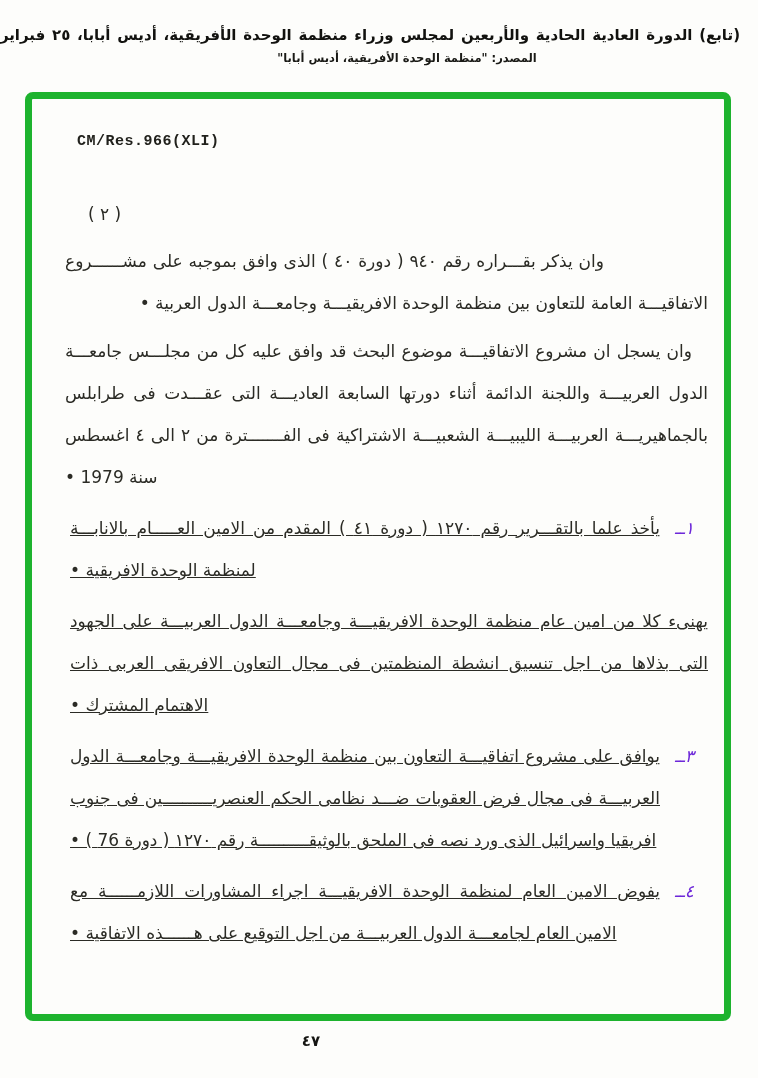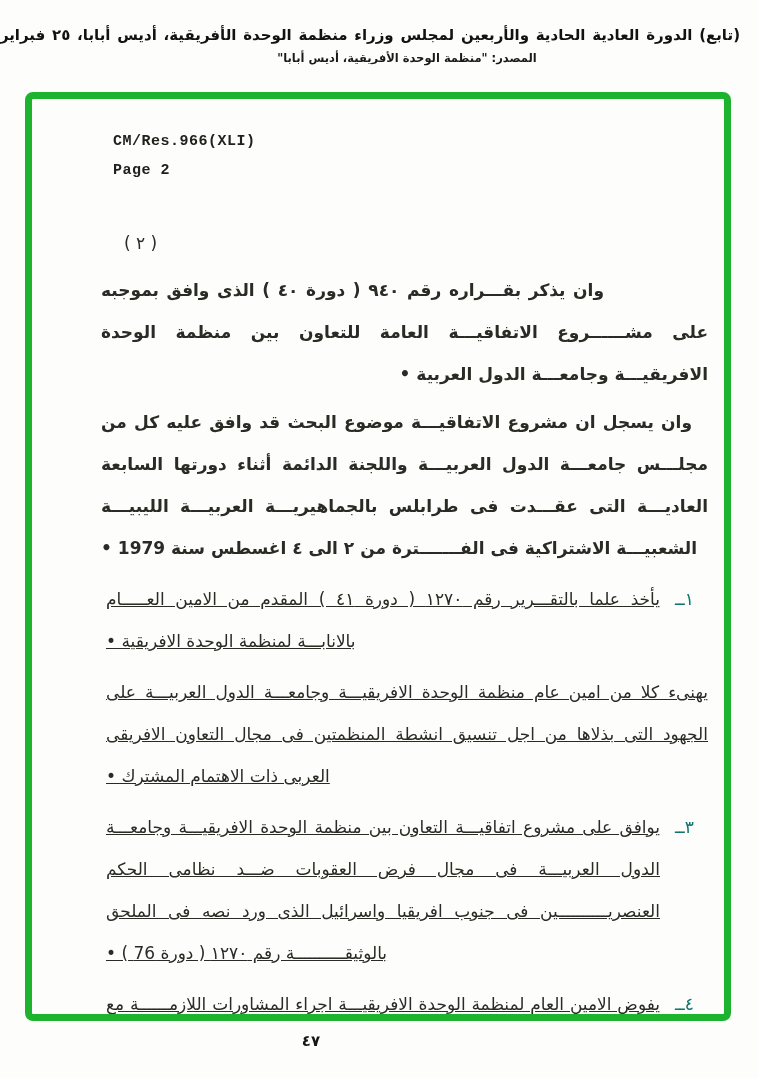--- a/index.html
+++ b/index.html
@@ -28,21 +28,21 @@
   .frame{
     position:absolute;left:25px;top:92px;width:706px;height:929px;
     box-sizing:border-box;
     border:7px solid #1db32e;border-radius:8px;
     background:transparent;
     overflow:hidden;
   }
   .frame-inner{
     position:relative;width:100%;height:100%;
     box-sizing:border-box;
-    padding:34px 16px 0 60px;
+    padding:34px 16px 0 24px;
   }
   
   .ref-block{
     direction:ltr;text-align:left;margin-left:21px;
     font-family:"Liberation Mono","DejaVu Sans Mono",monospace;
     font-size:15px;font-weight:bold;color:#21211c;
     letter-spacing:.5px;
   }
   .ref-block .pageno{margin-top:12px;}
   
@@ -54,30 +54,29 @@
   }
   
   .doc-body{
     direction:rtl;margin-top:16px;
     font-size:17px;line-height:42px;color:#2b2b25;
   }
   .para{
     margin:0 0 6px 3px;
     text-align:justify;text-align-last:right;
     padding-left:6px;
-    font-weight:bold;
   }
   .para.indent-lg{text-indent:104px;}
   .para.indent-sm{text-indent:16px;text-align-last:left;}
   .item{
     display:flex;direction:rtl;margin-top:9px;
   }
   .item-num{
-    flex:0 0 48px;font-size:17px;line-height:42px;color:#0f766e;
-    text-align:right;padding-right:14px;box-sizing:border-box;
+    flex:0 0 48px;font-size:17px;line-height:42px;color:#6d28d9;
+    text-align:right;padding-right:14px;box-sizing:border-box;font-style:italic;
   }
   .item-text{
     flex:1;text-align:justify;text-align-last:left;
     padding-left:14px;
     text-decoration:underline;
   }
   
   .footer-page{
     position:absolute;top:1032px;left:0;width:622px;
     text-align:center;font-size:15px;font-weight:bold;color:#151512;
@@ -89,21 +88,20 @@
 <div class="top-header">
   <div class="line1">(تابع)  الدورة العادية الحادية والأربعين لمجلس وزراء منظمة الوحدة الأفريقية، أديس أبابا، ٢٥ فبراير - ٤ مارس ١٩٨٥</div>
   <div class="line2">المصدر:  "منظمة الوحدة الأفريقية، أديس أبابا"</div>
 </div>
 
 <div class="frame">
   <div class="frame-inner">
 
     <div class="ref-block">
       <div class="refno">CM/Res.966(XLI)</div>
-      <div class="pageno">Page 2</div>
     </div>
 
     <div class="section-number">( ٢ )</div>
 
     <div class="doc-body">
       <p class="para indent-lg">وان يذكر بقـــراره رقم ٩٤٠ ( دورة ٤٠ ) الذى وافق بموجبه على  مشــــــروع الاتفاقيـــة العامة للتعاون بين منظمة الوحدة الافريقيـــة وجامعـــة الدول العربية •</p>
       <p class="para indent-sm">وان يسجل ان مشروع الاتفاقيـــة موضوع البحث  قد وافق عليه كل من مجلـــس جامعـــة الدول العربيـــة واللجنة الدائمة أثناء دورتها السابعة العاديـــة التى عقـــدت فى طرابلس  بالجماهيريـــة العربيـــة الليبيـــة الشعبيـــة الاشتراكية فى الفـــــــترة من ٢ الى ٤ اغسطس سنة 1979 •</p>
 
       <div class="item">
         <div class="item-num">١ــ</div>

